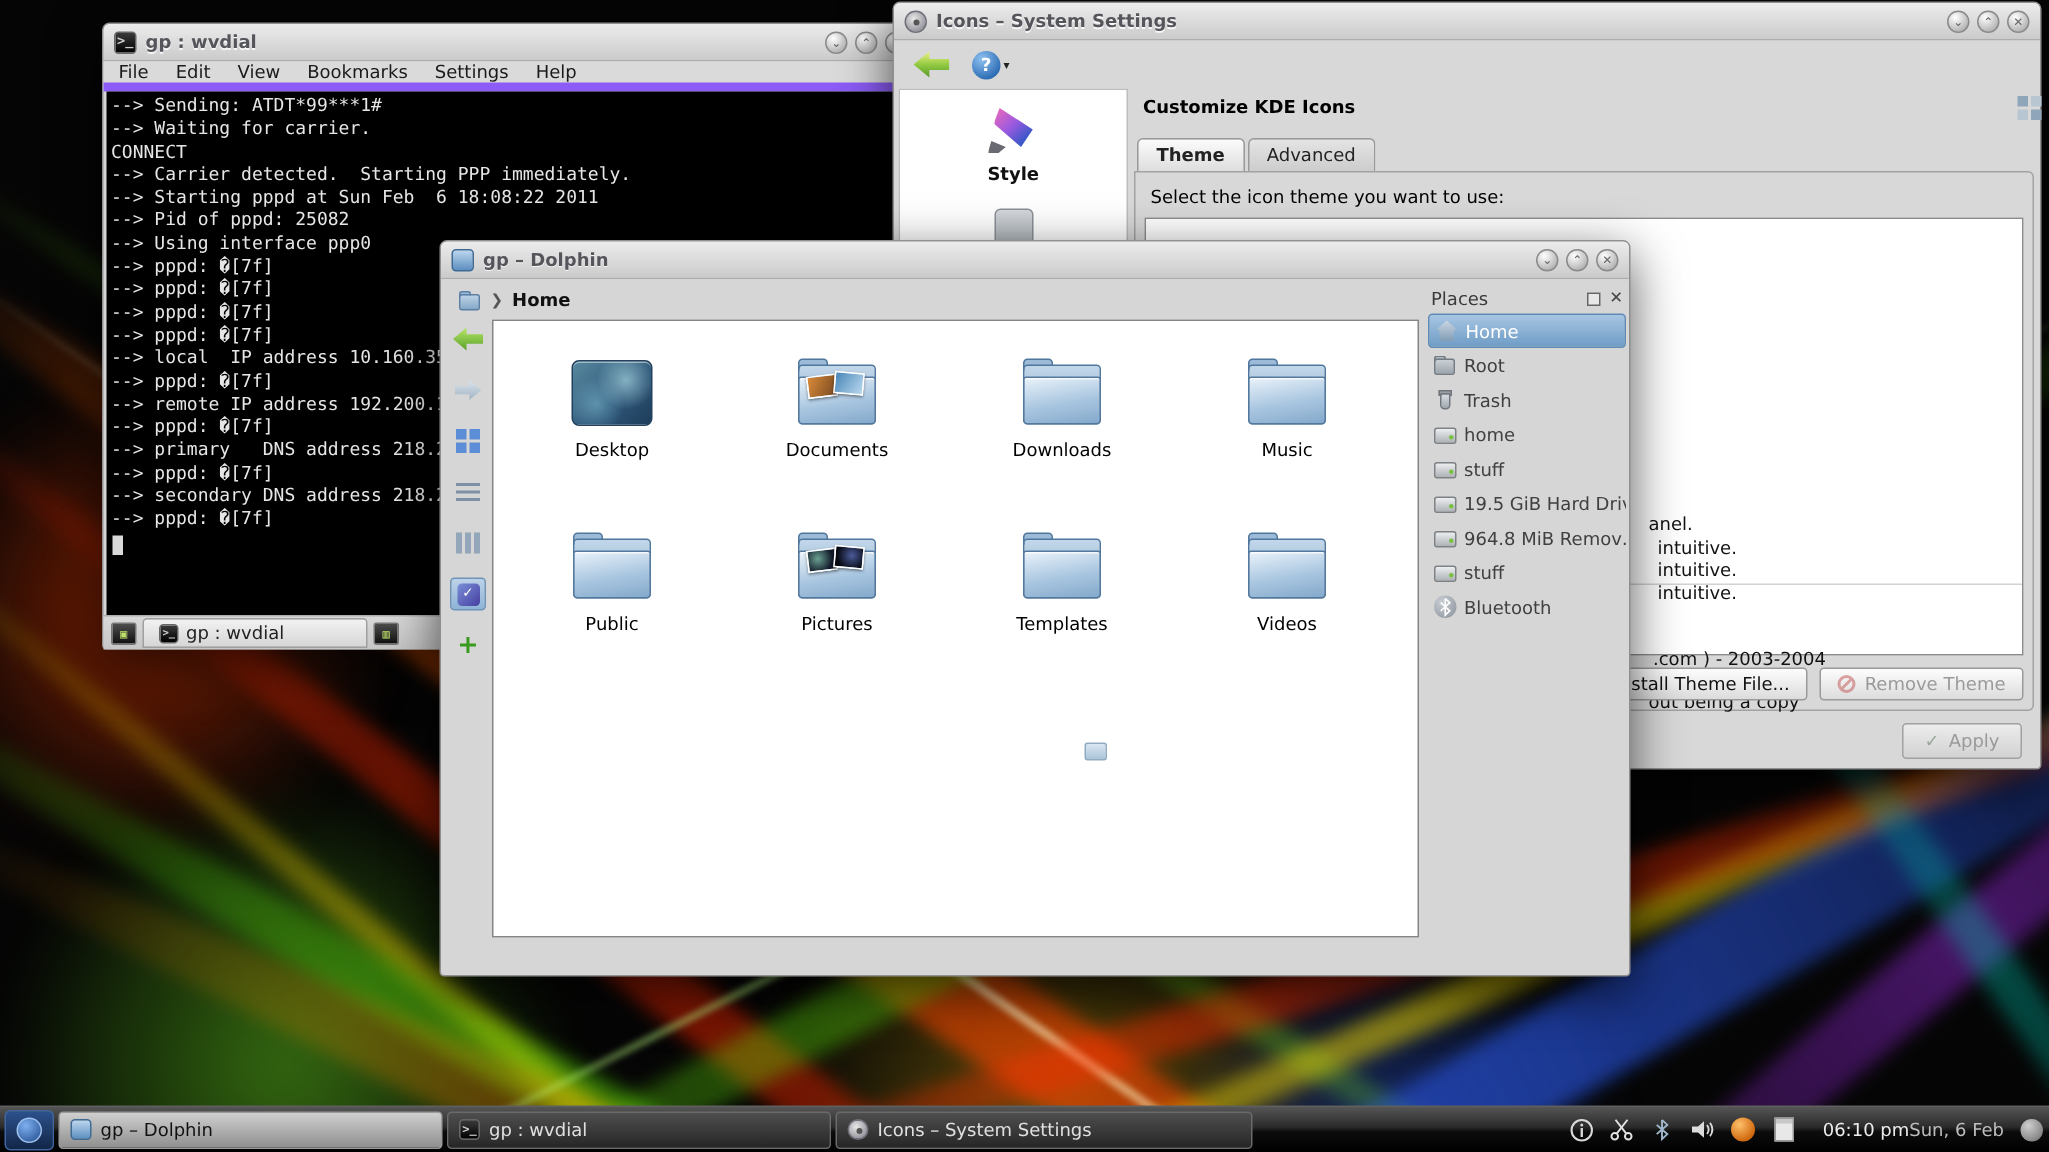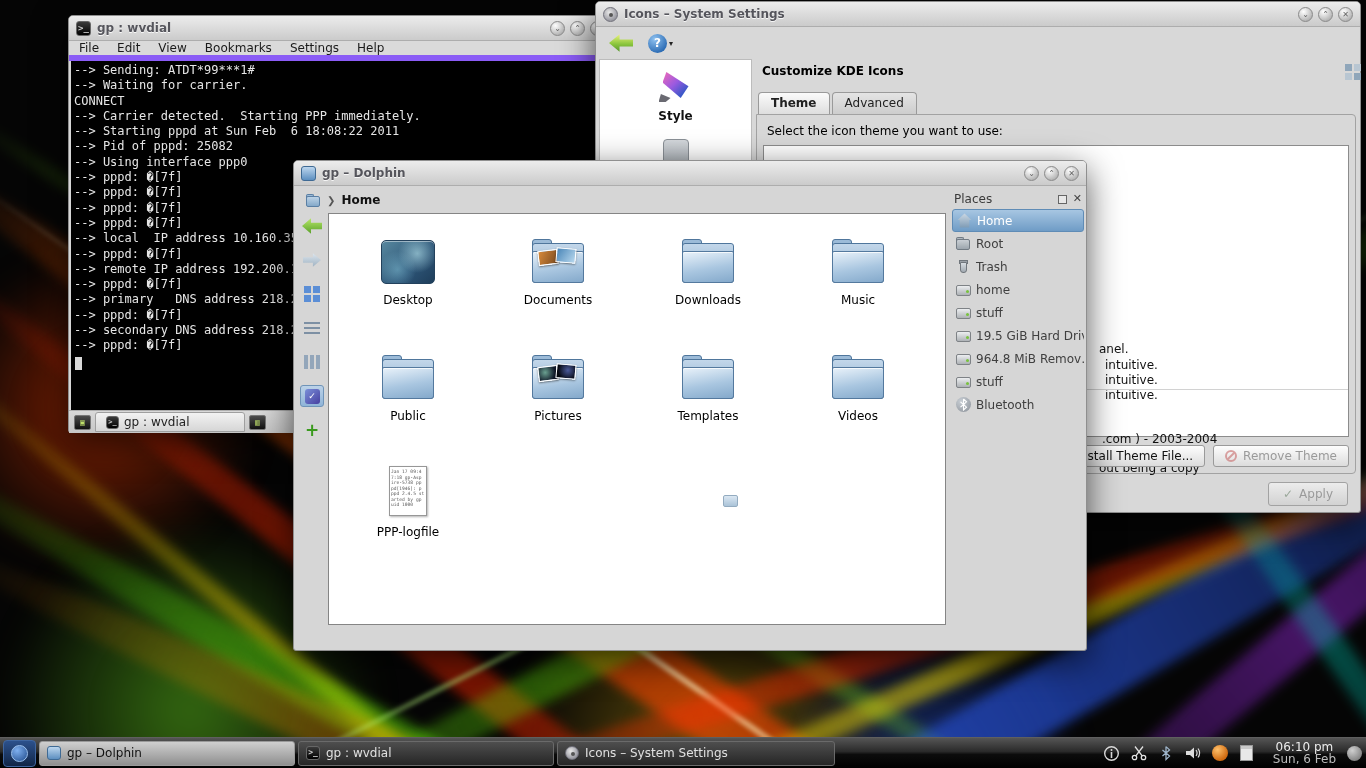--- a/index.html
+++ b/index.html
@@ -124,21 +124,21 @@
 #taskbar{position:absolute;left:0;right:0;bottom:0;height:31px;z-index:10;display:flex;align-items:center;gap:3px;padding:0 3px;background:linear-gradient(#555 0%,#2a2a2a 45%,#0c0c0c 55%,#000);border-top:1px solid #5f5f5f;}
 .launcher{width:33px;height:27px;border-radius:4px;background:linear-gradient(#2c518c,#122647);border:1px solid #3f66a0;display:flex;align-items:center;justify-content:center;}
 .launcher-emblem{width:17px;height:17px;border-radius:50%;background:radial-gradient(circle at 35% 30%,#7fb0f0,#1f4a8a);border:1px solid #9ec2ee;}
 .task{width:256px;height:25px;display:flex;align-items:center;gap:6px;padding:0 7px;border:1px solid #6a6a6a;border-radius:3px;background:linear-gradient(#4e4e4e,#262626);color:#e0e0e0;white-space:nowrap;overflow:hidden;}
 .task.active{background:linear-gradient(#cfcfcf,#8f8f8f);color:#111;border-color:#9a9a9a;}
 .task:nth-child(4){width:278px;}
 .tray{margin-left:auto;display:flex;align-items:center;gap:9px;padding-right:6px;}
 .tray-ico{width:18px;height:18px;display:flex;align-items:center;justify-content:center;}
 .tray-orange{width:16px;height:16px;border-radius:50%;background:radial-gradient(circle at 35% 30%,#ffc06a,#d06a10 70%);}
 .tray-note{width:13px;height:16px;background:#e8e8e8;border:1px solid #999;box-shadow:inset 0 3px 0 #c8c8c8;}
-.clock{display:flex;flex-direction:column;align-items:center;line-height:12px;padding:0 8px;color:#ececec;}
+.clock{display:flex;flex-direction:row;align-items:center;line-height:12px;padding:0 8px;color:#ececec;}
 .clock .cdate{font-size:12px;color:#bdbdbd;}
 .cashew{width:15px;height:15px;border-radius:50%;background:radial-gradient(circle at 35% 30%,#cfcfcf,#6a6a6a);margin-right:1px;}
 </style>
 </head>
 <body>
 
 <div class="wallpaper">
   <div class="glow" style="left:-60px;top:250px;width:320px;height:320px;background:radial-gradient(circle,rgba(255,60,0,.5),transparent 70%);"></div>
   <div class="glow" style="left:0px;top:520px;width:380px;height:380px;background:radial-gradient(circle,rgba(110,230,30,.45),transparent 70%);"></div>
   <div class="glow" style="left:480px;top:600px;width:460px;height:300px;background:radial-gradient(circle,rgba(255,200,20,.4),transparent 70%);"></div>
@@ -384,34 +384,20 @@
       </div>
       <div class="cell">
         <span class="ico-zone">
             <span class="oxy-folder">
               <span class="ft"></span>
               <span class="fb"></span>
               <span class="ff"></span>
             </span>
           </span>
         <span class="cell-label">Videos</span>
-      </div>
-      <div class="cell">
-        <span class="ico-zone">
-            <span class="file-ico">
-              <pre>Jan 17 09:4
-7:18 gp-Asp
-ire-5738 pp
-pd[1946]: p
-ppd 2.4.5 st
-arted by gp
-uid 1000</pre>
-            </span>
-          </span>
-        <span class="cell-label">PPP-logfile</span>
       </div>
     </div>
   </div>
   <div class="drag-ghost"></div>
   <div class="d-places">
     <div class="pl-head">
       <span>Places</span>
       <span class="pl-head-btns">
         <span class="pl-float"></span>
         <span class="pl-close">✕</span>

